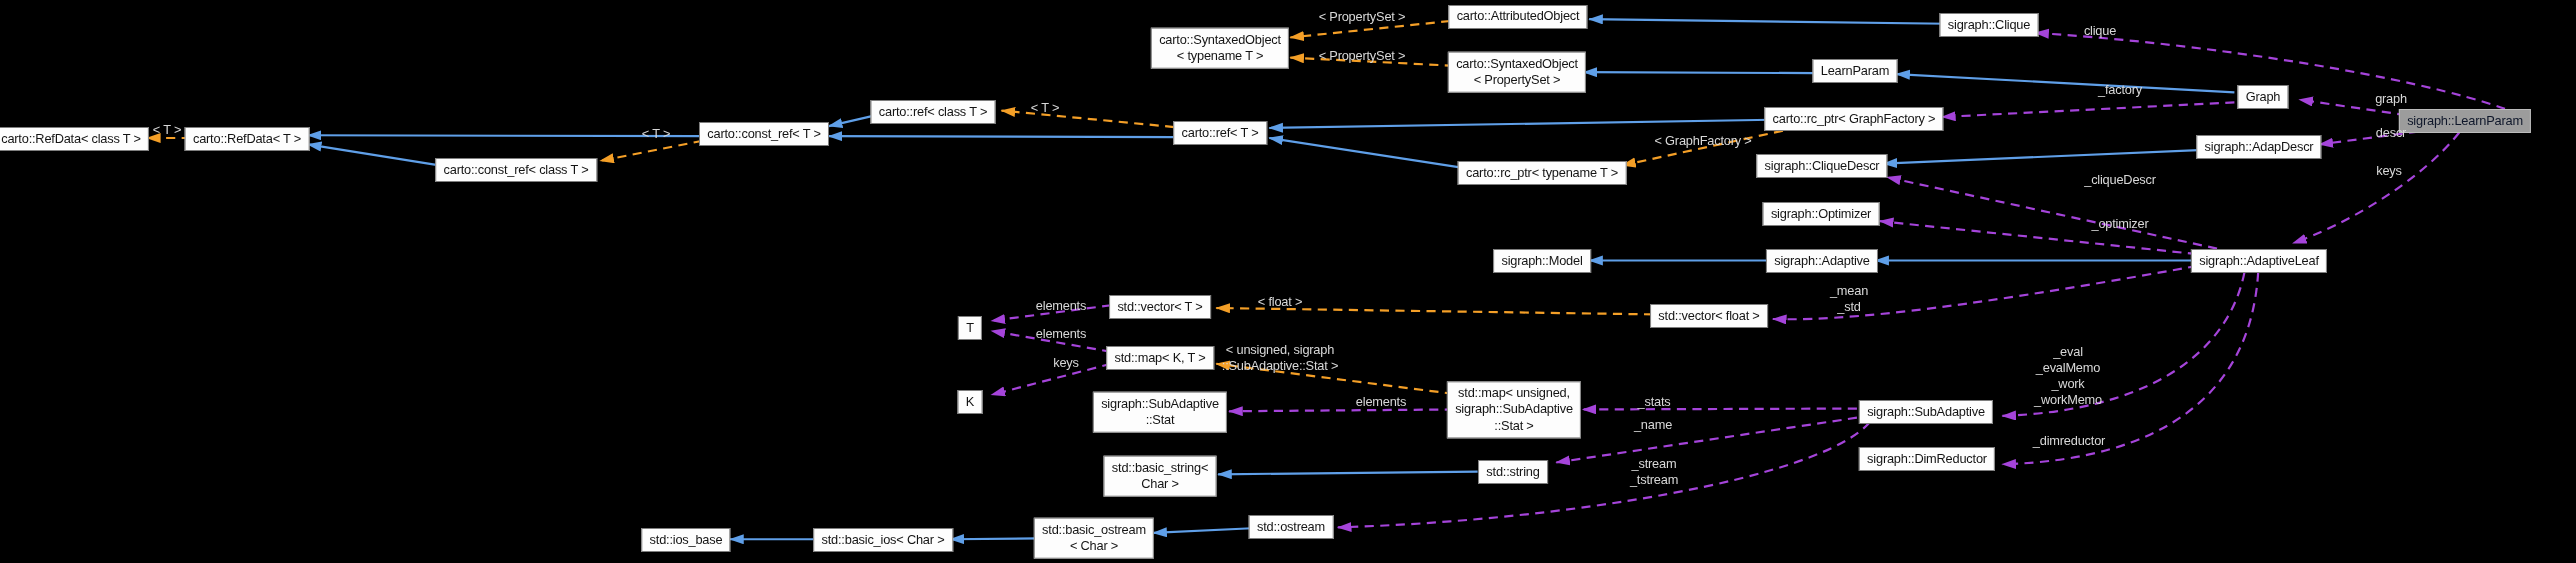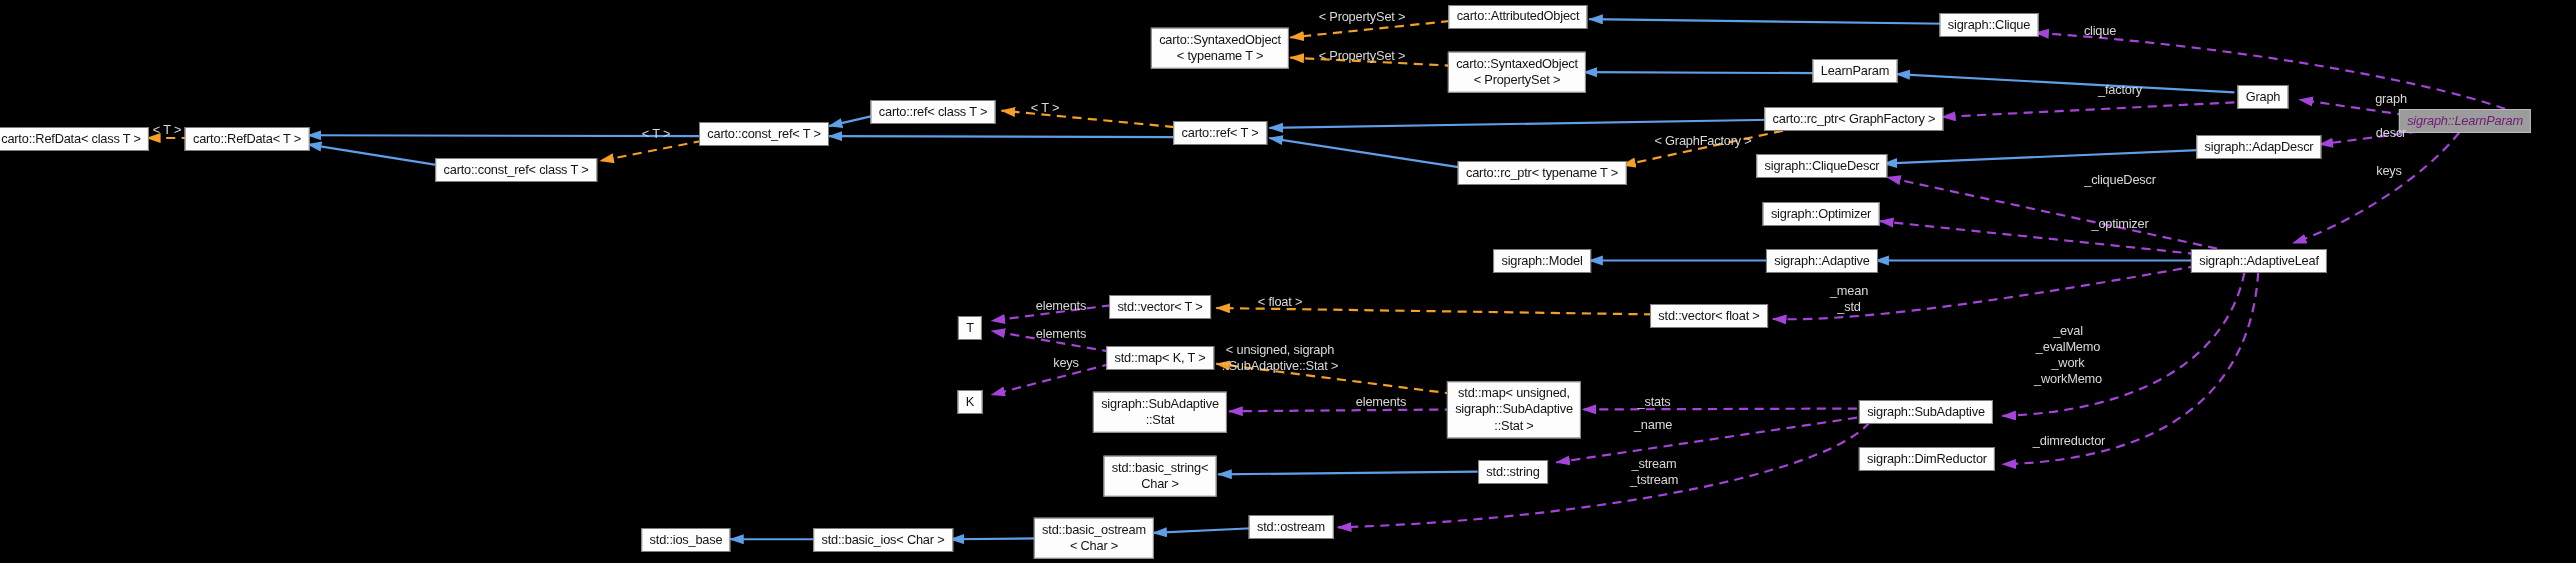--- a/index.html
+++ b/index.html
@@ -2,21 +2,21 @@
 <html style="font-size:14.6px"><head>
 <meta charset="utf-8">
 <style>
   html,body{margin:0;padding:0;background:#000;}
   .stage{position:relative;width:2576px;height:563px;background:#000;overflow:hidden;
          font-family:"Liberation Sans",sans-serif;}
   .edges{position:absolute;left:0;top:0;}
   .node{position:absolute;transform:translate(-50%,-50%);background:#fdfdfd;
         border:1.8px solid #7e7e7e;color:#141414;font-size:12.8px;line-height:1.3;
         padding:2.7px 7.3px;white-space:pre-line;text-align:center;letter-spacing:-0.2px;}
-  .node.hl{background:#9c9c9c;border-color:#bcbcbc;color:#701a75;font-style:italic;}
+  .node.hl{background:#9c9c9c;border-color:#bcbcbc;color:#0f172a;}
   .elabel{position:absolute;transform:translate(-50%,-50%);color:#d8d8d8;
           font-size:12.8px;line-height:1.25;white-space:pre;text-align:center;
           letter-spacing:-0.2px;}
 </style>
 </head>
 <body>
 
 <div class="stage">
 
   <svg class="edges" width="2576" height="563" viewBox="0 0 2817 616">
@@ -138,21 +138,21 @@
 ::SubAdaptive::Stat &gt;</div>
   <div class="elabel" style="left:2100px;top:31px">clique</div>
   <div class="elabel" style="left:2391px;top:99px">graph</div>
   <div class="elabel" style="left:2391px;top:133px">descr</div>
   <div class="elabel" style="left:2389px;top:171px">keys</div>
   <div class="elabel" style="left:2120px;top:90px">_factory</div>
   <div class="elabel" style="left:2120px;top:180px">_cliqueDescr</div>
   <div class="elabel" style="left:2120px;top:224px">_optimizer</div>
   <div class="elabel" style="left:1849px;top:299px">_mean
 _std</div>
-  <div class="elabel" style="left:2068px;top:355px">_eval
+  <div class="elabel" style="left:2068px;top:376px">_eval
 _evalMemo
 _work
 _workMemo</div>
   <div class="elabel" style="left:2069px;top:441px">_dimreductor</div>
   <div class="elabel" style="left:1654px;top:402px">_stats</div>
   <div class="elabel" style="left:1653px;top:425px">_name</div>
   <div class="elabel" style="left:1654px;top:472px">_stream
 _tstream</div>
   <div class="elabel" style="left:1061px;top:306px">elements</div>
   <div class="elabel" style="left:1061px;top:334px">elements</div>

